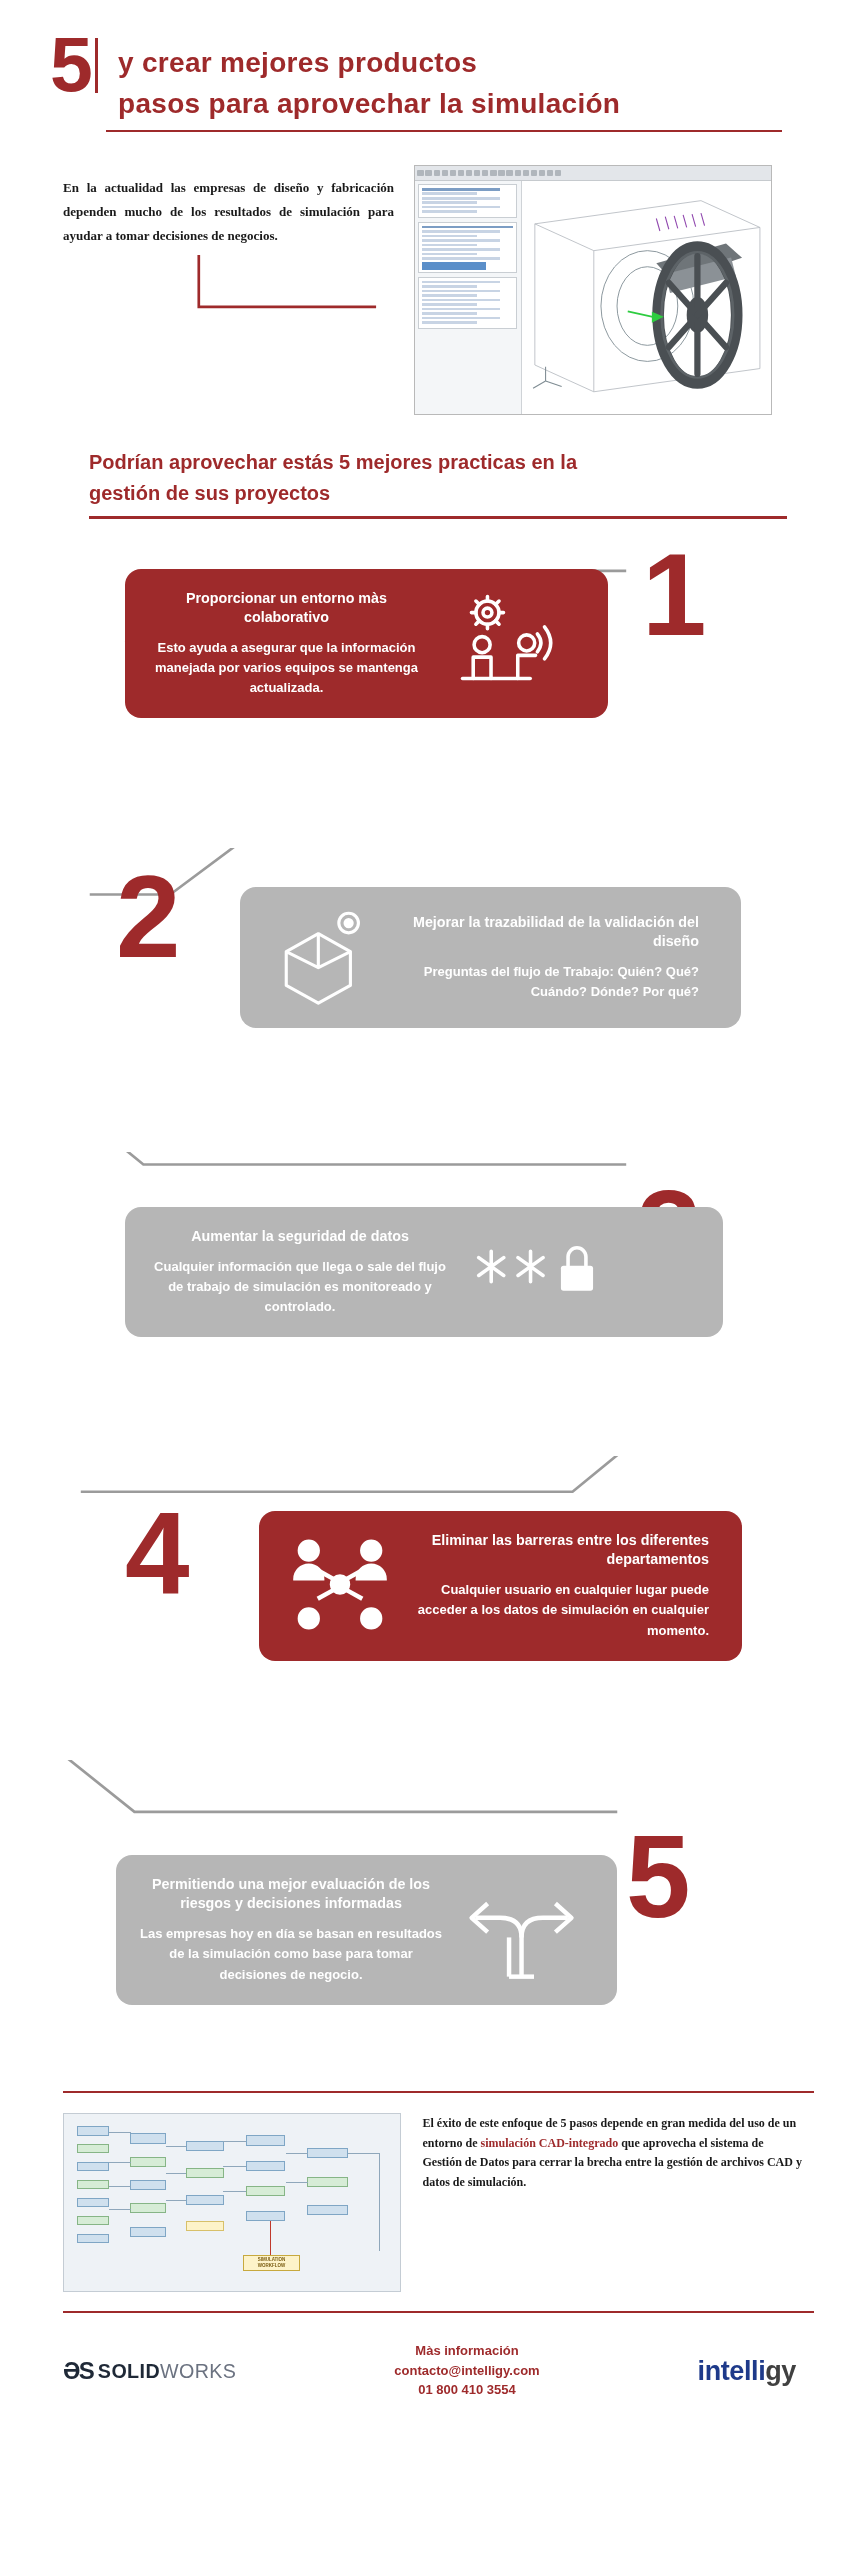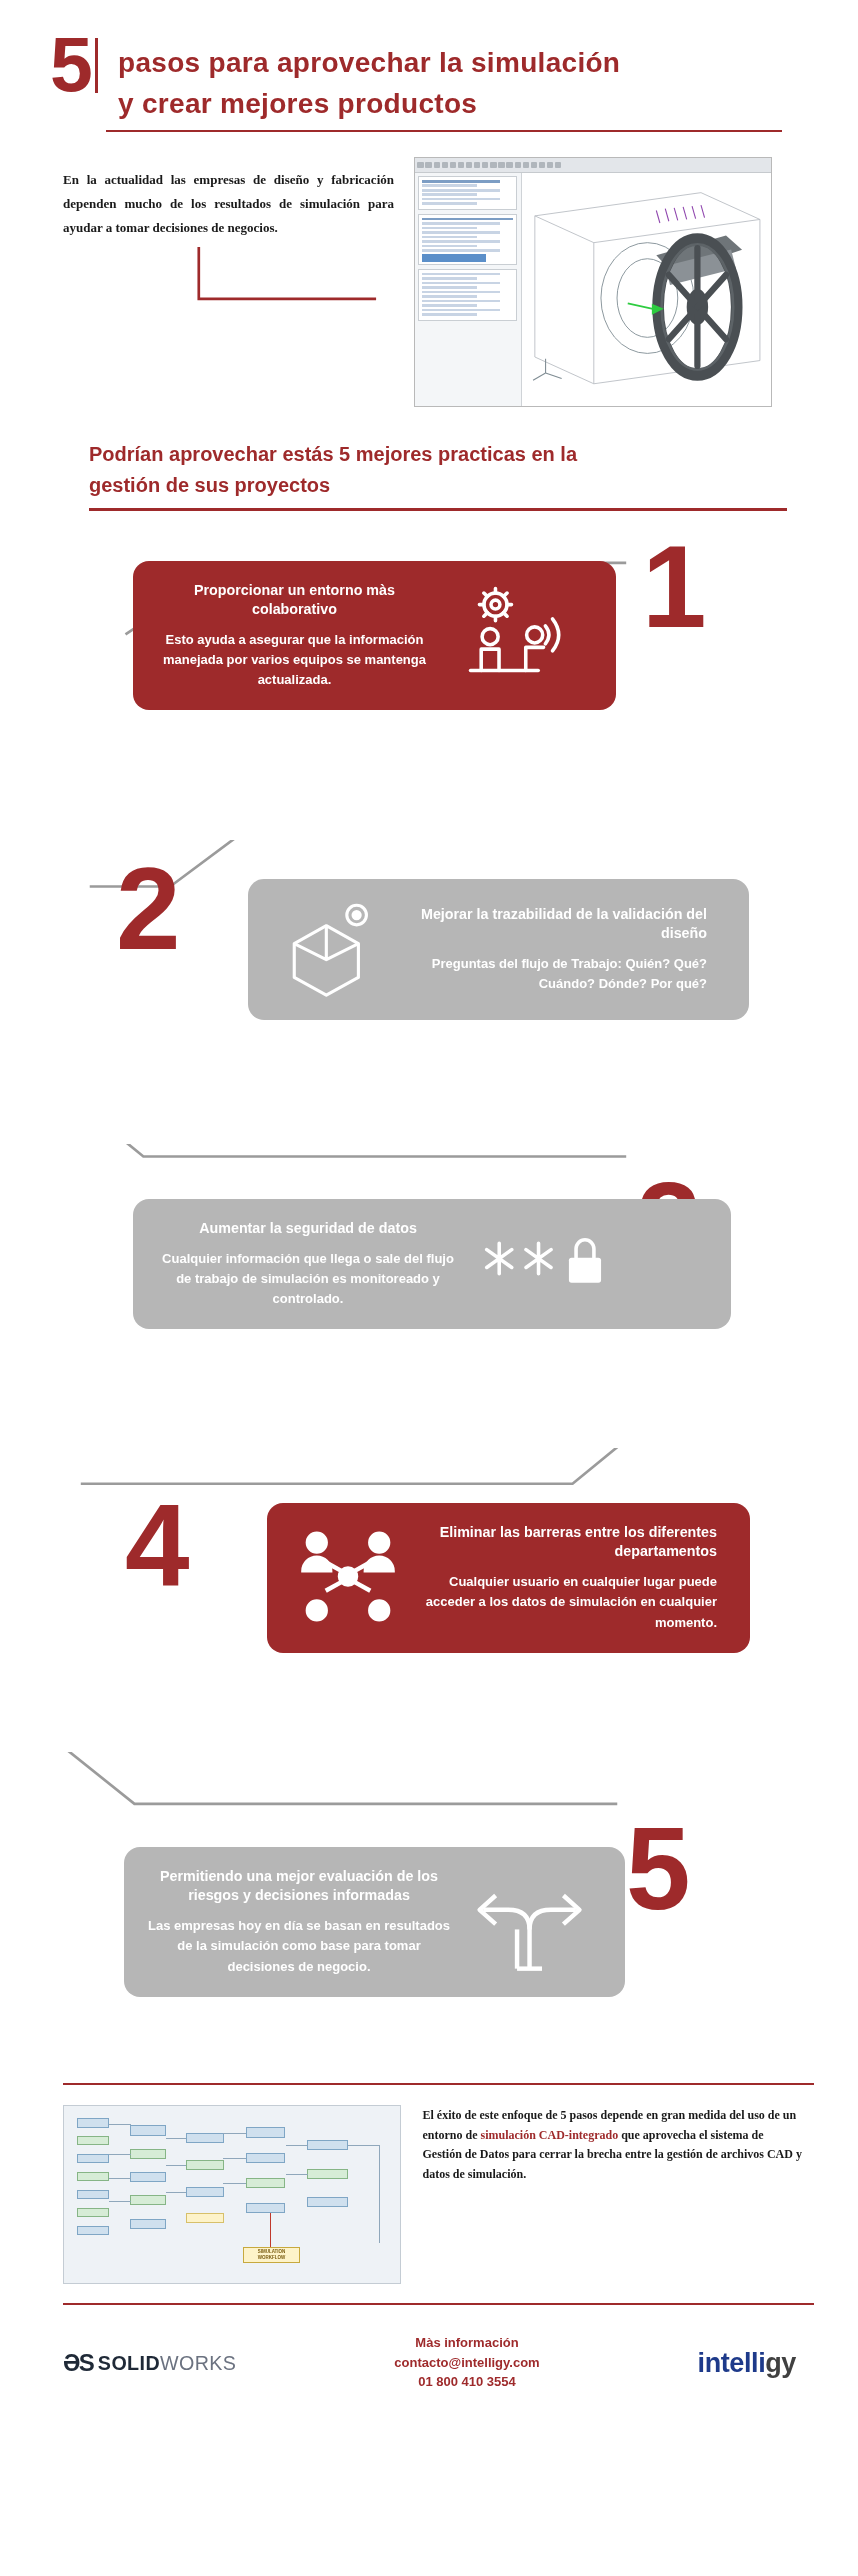--- a/index.html
+++ b/index.html
@@ -55,21 +55,21 @@
     left: -23px;
     top: -5.4px;
     width: 2.7px;
     height: 55px;
     background: #9e2a2b;
   }
 
   
   .intro {
     display: flex;
-    padding: 25px 54px 0 54px;
+    padding: 33px 54px 0 54px;
     gap: 19.7px;
     align-items: flex-start;
   }
   .intro-text-wrap { width: 340px; padding-left: 9px; position: relative; }
   .intro-text {
     font-size: 13px;
     line-height: 1.85;
     color: #1a1a1a;
     text-align: justify;
     font-family: "Liberation Serif", serif;
@@ -144,21 +144,20 @@
   .step { position: relative; height: 304px; }
   .step .connector { position: absolute; left: 0; top: 0; width: 859px; height: 304px; pointer-events: none; }
 
   .bubble {
     position: absolute;
     border-radius: 16px;
     padding: 19.7px 23px;
     display: flex;
     align-items: center;
     gap: 16px;
-    margin-left: 8px;
   }
   .bubble.grey { background: #b6b6b6; }
   .bubble.maroon { background: #9e2a2b; color: #fff; }
   .bubble-txt { }
   .bubble-head {
     font-size: 14.3px;
     font-weight: bold;
     line-height: 1.35;
     margin-bottom: 10.7px;
   }
@@ -245,22 +244,22 @@
 </style>
 </head>
 <body>
 
 <div class="page">
 
   <div class="header">
     <div class="big-five">5</div>
     <div class="title-block">
       <div class="title-tick"></div>
+      <div class="title-line">y crear mejores productos</div>
       <div class="title-line">pasos para aprovechar la simulación</div>
-      <div class="title-line">y crear mejores productos</div>
       <div class="title-underline"></div>
     </div>
   </div>
 
   <div class="intro">
     <div class="intro-text-wrap">
       <div class="intro-text">En la actualidad las empresas de diseño y fabricación dependen mucho de los resultados de simulación para ayudar a tomar decisiones de negocios.</div>
       <div class="intro-arrow">
         <svg width="197" height="63" viewBox="0 0 220 70">
           <path d="M2 2 L2 60 L200 60" fill="none" stroke="#9e2a2b" stroke-width="3"></path>

